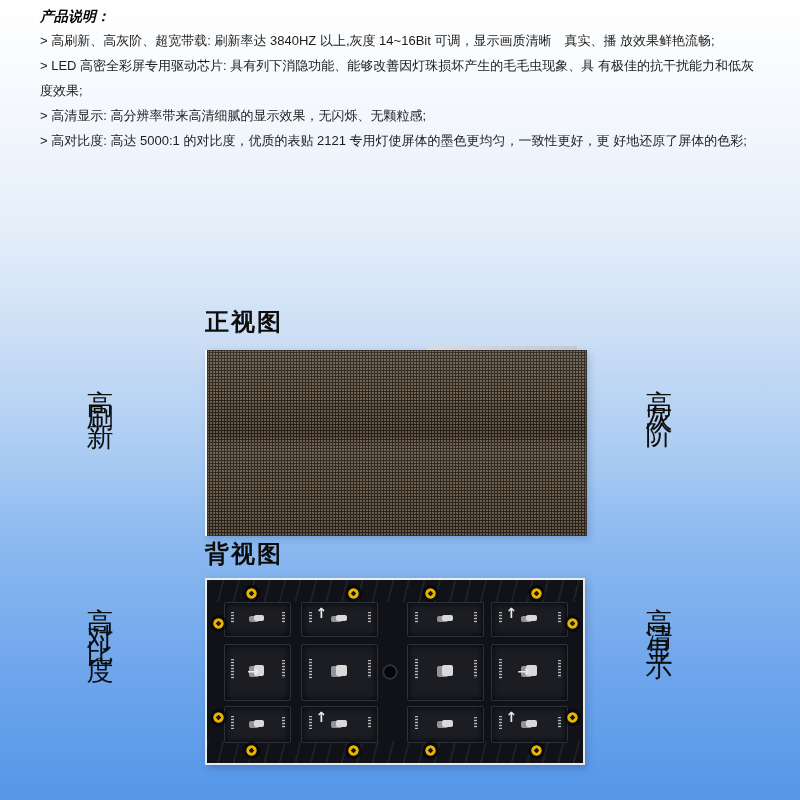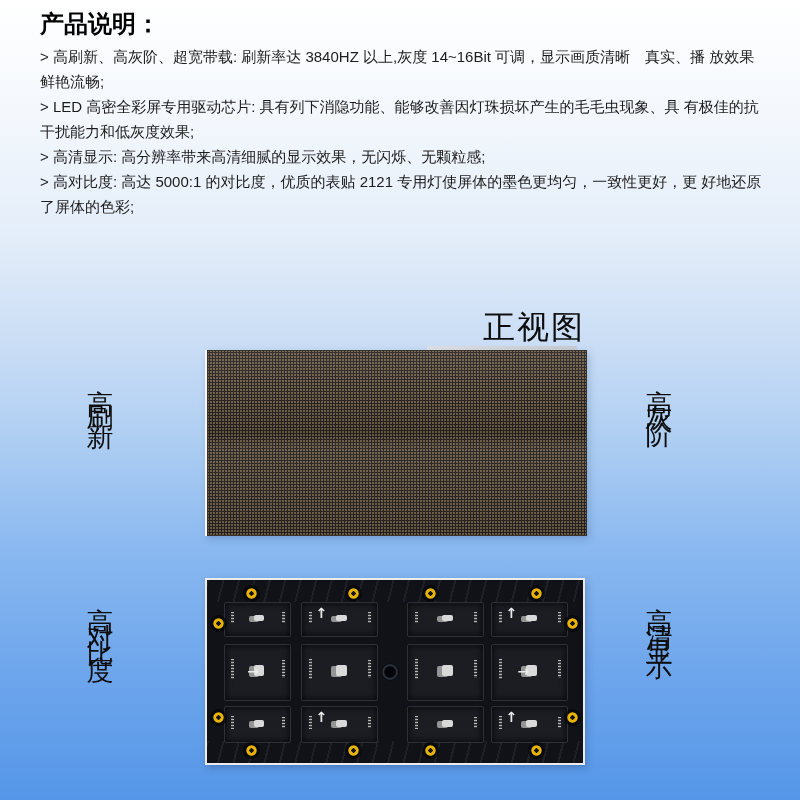--- a/index.html
+++ b/index.html
@@ -7,30 +7,30 @@
     position:relative; width:800px; height:800px; overflow:hidden;
     background:linear-gradient(180deg,
       var(--page-gradient-top,#ffffff) 0%, #f4f8fd 14%, #e3edf9 30%,
       #c8dcf5 44%, #a9cbf2 57%, #8bb9f0 68%, #6ea6ec 84%,
       var(--page-gradient-bottom,#5596e8) 100%);
     font-family:"Liberation Sans","DejaVu Sans",sans-serif;
     color:var(--text,#1a1a1a);
   }
   .doc-title{
     position:absolute; left:40px; top:8px;
-    font-size:24px; font-weight:bold; color:#000;
+    font-size:14px; font-weight:bold; color:#000;font-style:italic;
   }
   .bullets{
-    position:absolute; left:40px; top:44px; width:726px;
-    font-size:15px; line-height:25px; color:#1c1c1c;
+    position:absolute; left:40px; top:28px; width:726px;
+    font-size:13px; line-height:25px; color:#1c1c1c;
   }
   .bullets p{margin:0;}
   .section-title{
-    position:absolute; left:205px; width:380px; text-align:right;
-    font-size:32px; color:#0d0d0d; letter-spacing:2px;
+    position:absolute; left:205px; width:380px; text-align:left;
+    font-size:24px; color:#0d0d0d; letter-spacing:2px;font-weight:bold;
   }
   .front-title{top:306px;}
   .back-title{top:538px;}
   .vlabel{
     position:absolute; writing-mode:vertical-rl; text-orientation:upright;
     font-size:27px; letter-spacing:16px; color:#0d0d0d; line-height:30px;
   }
   .vl-front-left{left:85px; top:368px;}
   .vl-front-right{left:644px; top:368px;}
   .vl-back-left{left:85px; top:586px;}
@@ -102,20 +102,21 @@
       <p>&gt; LED 高密全彩屏专用驱动芯片: 具有列下消隐功能、能够改善因灯珠损坏产生的毛毛虫现象、具 有极佳的抗干扰能力和低灰度效果;</p>
       <p>&gt; 高清显示: 高分辨率带来高清细腻的显示效果，无闪烁、无颗粒感;</p>
       <p>&gt; 高对比度: 高达 5000:1 的对比度，优质的表贴 2121 专用灯使屏体的墨色更均匀，一致性更好，更 好地还原了屏体的色彩;</p>
     </div>
 
   <div class="section-title front-title">正视图</div>
   <div class="vlabel vl-front-left">高刷新</div>
   <div class="front-panel"></div>
   <div class="vlabel vl-front-right">高灰阶</div>
 
+  <div class="section-title back-title">背视图</div>
   <div class="vlabel vl-back-left">高对比度</div>
   <div class="back-panel">
     <div class="rail rail-top"></div>
     <div class="rail rail-bottom"></div>
     <div>
         <div class="module" style="top: 12%; height: 18%; left: 4.5%; width: 17.4%;">
           <span class="comp comp-a"></span>
           <span class="comp comp-b"></span>
           <span class="comp comp-c"></span>
         </div>

